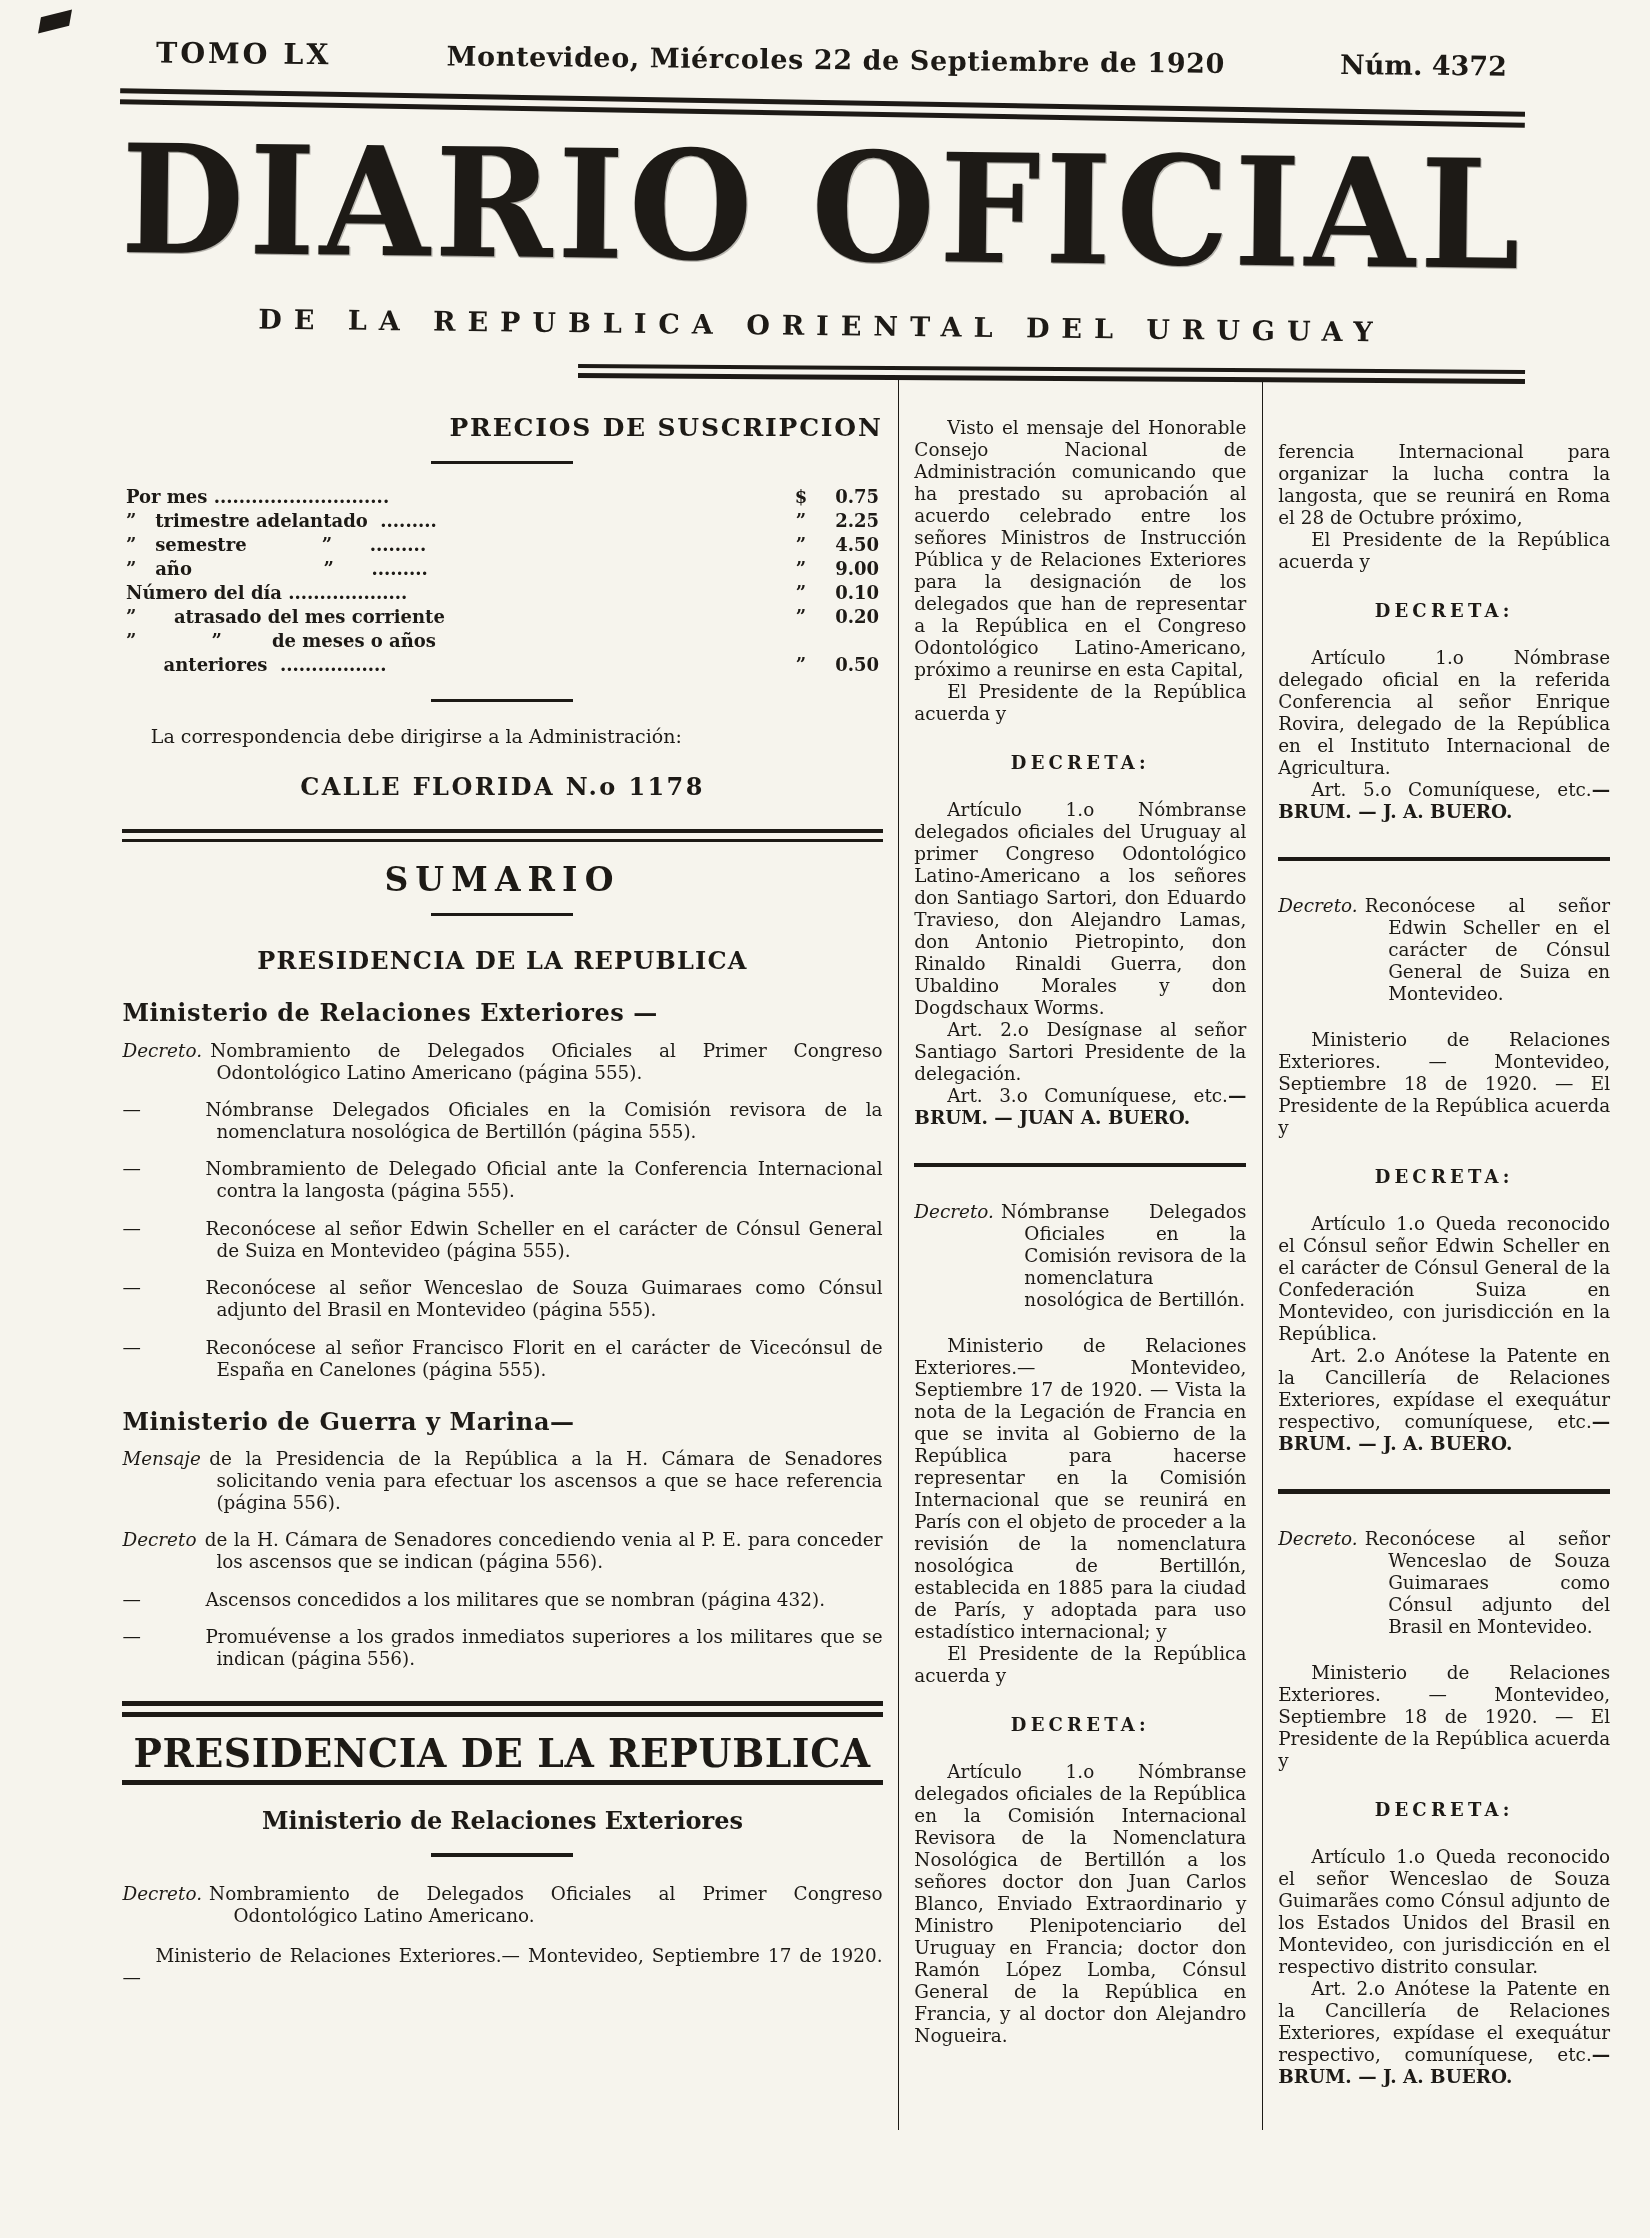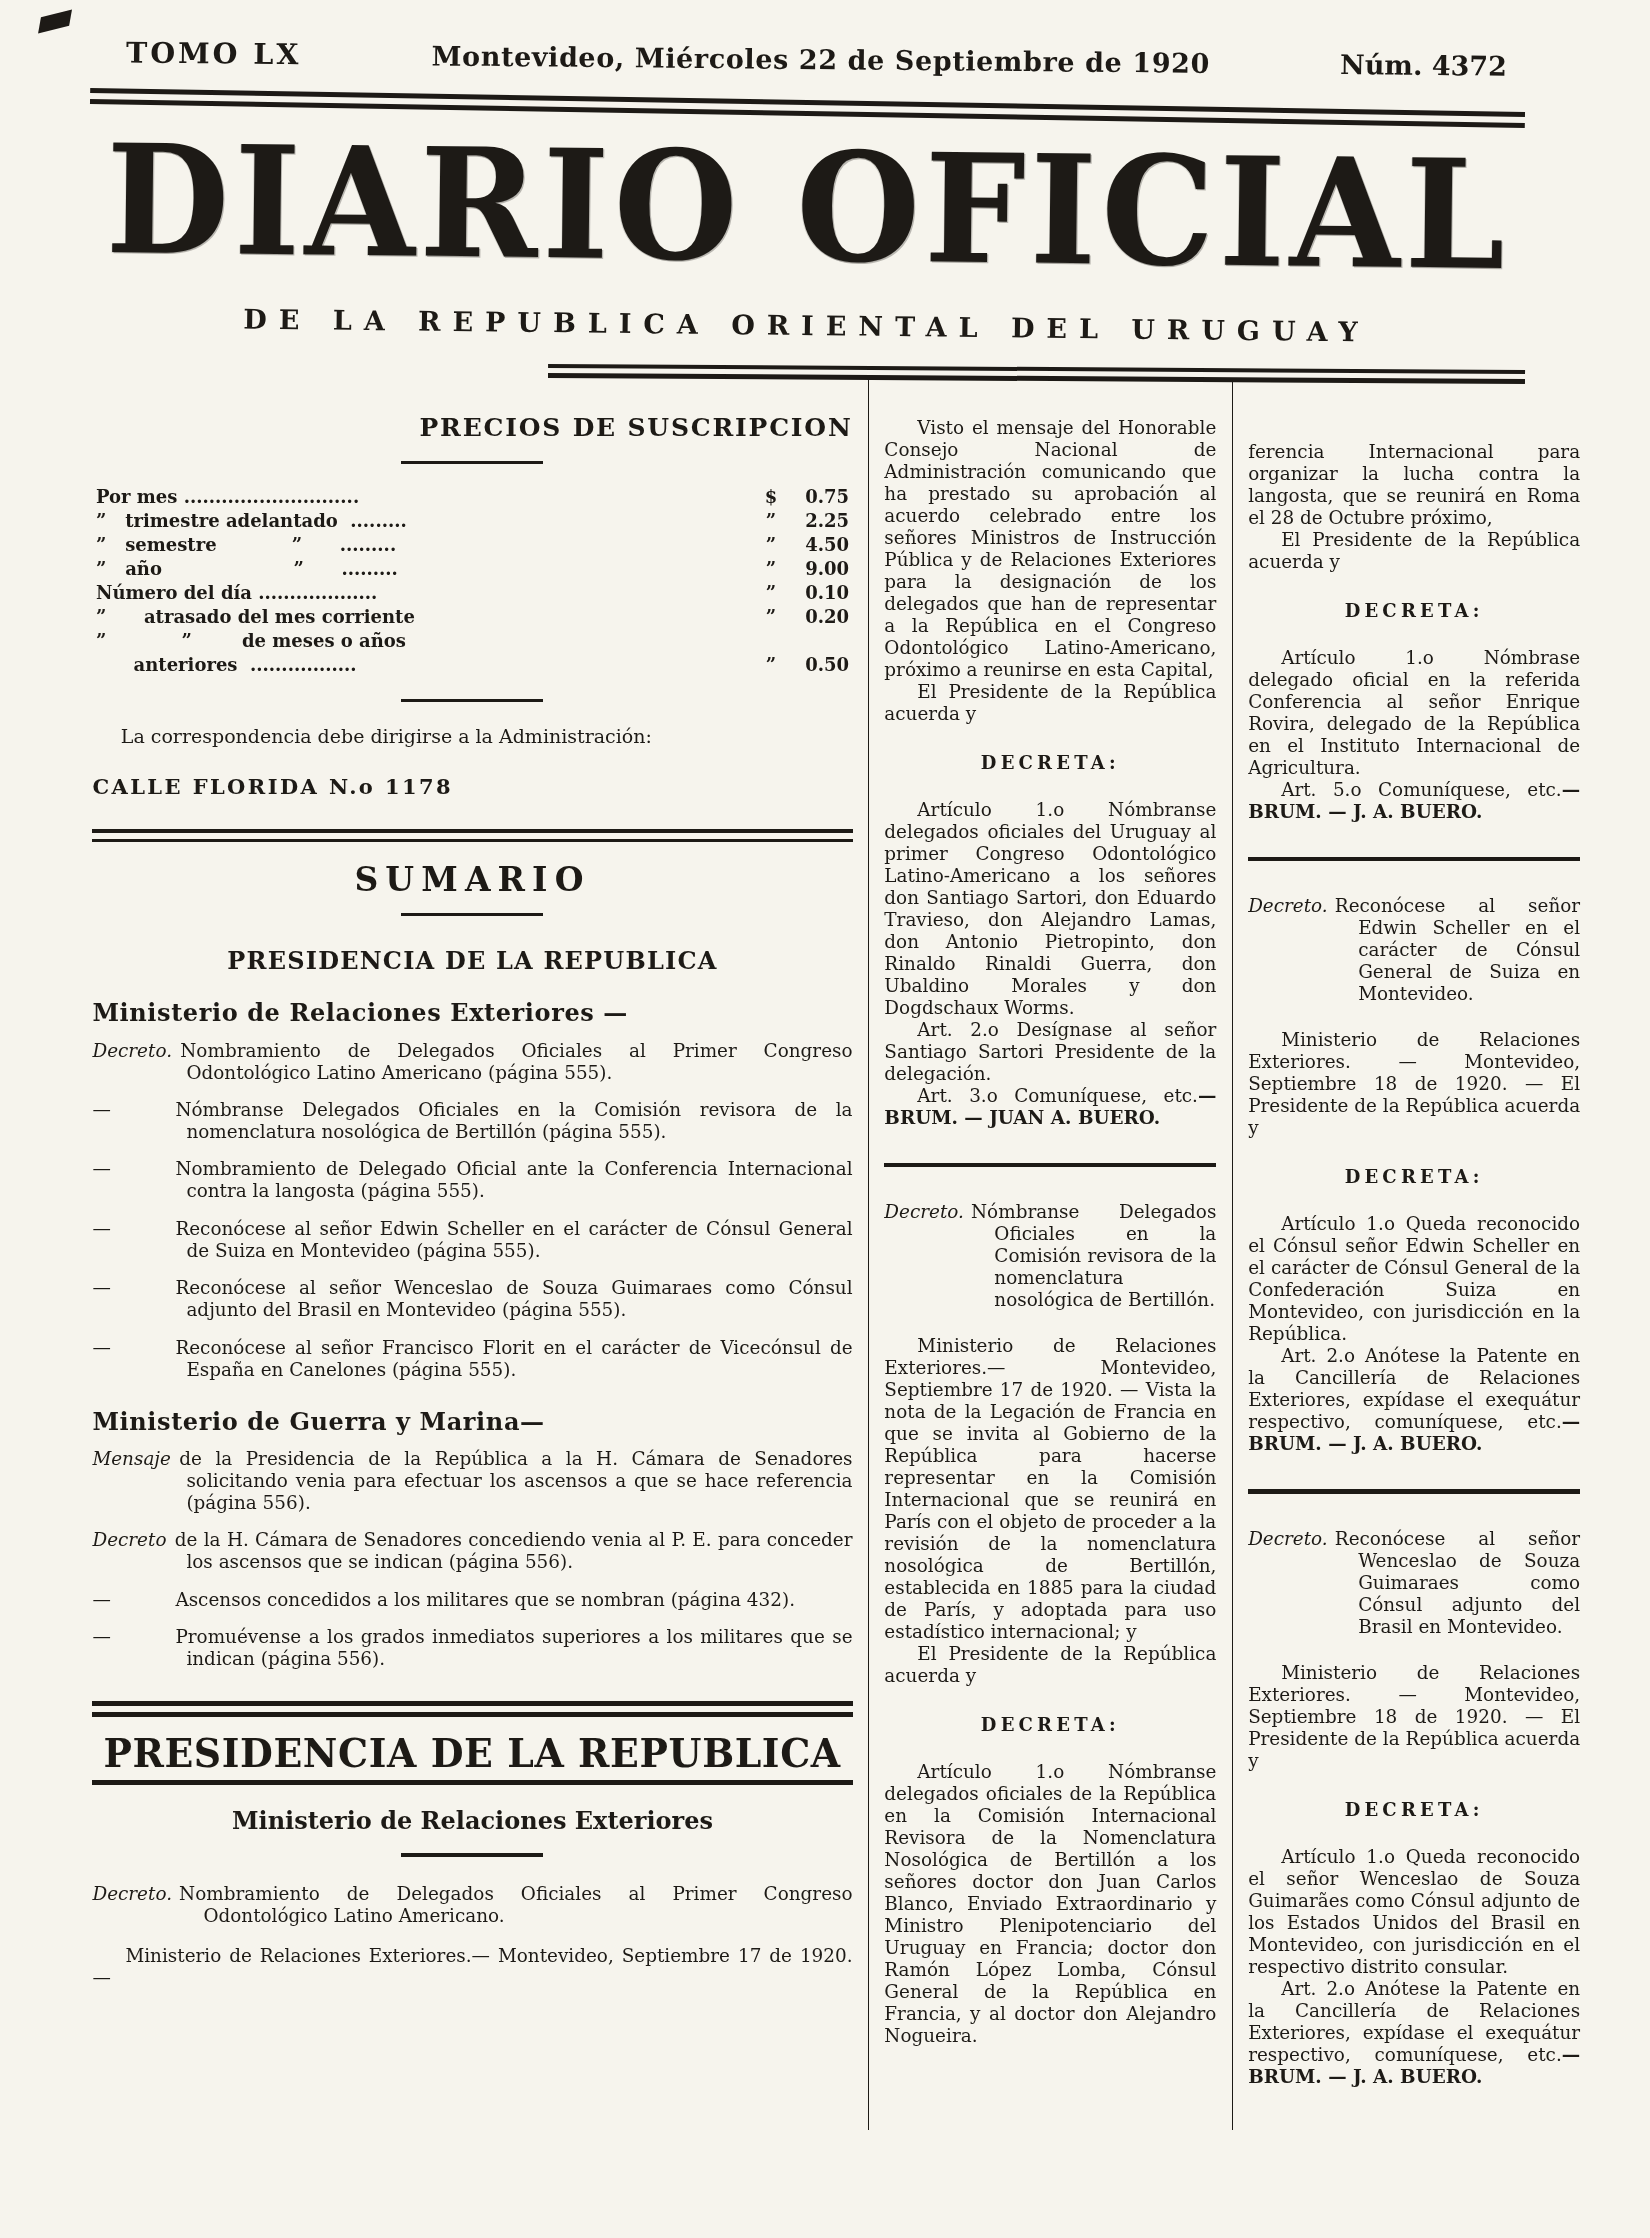--- a/index.html
+++ b/index.html
@@ -4,21 +4,21 @@
 <style>
   :root{ --paper:#f6f4ed; --ink:#1d1a16; }
   html,body{margin:0;padding:0;}
   body{
     width:1651px;height:2239px;overflow:hidden;position:relative;
     background:var(--paper);color:var(--ink);
     font-family:"DejaVu Serif","Liberation Serif",serif;
   }
   .page{
     position:absolute;inset:0;box-sizing:border-box;
-    padding:27px 126px 0 90px;
+    padding:27px 126px 0 120px;
     background-image:radial-gradient(rgba(30,25,18,.022) 0.6px,transparent 0.6px);
     background-size:5.3px 5.3px;
   }
   .blot{position:absolute;top:14.2px;left:39px;width:32px;height:15.4px;background:var(--ink);
     transform:rotate(-14deg) skewX(-24deg);}
   
   .topbar{display:flex;justify-content:space-between;align-items:baseline;
     font-weight:700;transform:rotate(.55deg);margin-top:15.4px;}
   .tomo{font-size:28.5px;letter-spacing:3px;margin-left:36px;}
   .dateline{font-size:27px;letter-spacing:0.6px;}
@@ -44,21 +44,21 @@
   .col-right{padding-right:2.4px;padding-top:62px;}
   
   .precios-h{text-align:right;font-size:25px;letter-spacing:1.8px;margin:13px 0 0;font-weight:700;}
   .srule{width:142px;height:3.6px;background:var(--ink);margin:21.3px auto;}
   .ptable{font-weight:700;font-size:18px;line-height:24px;margin:0 3.6px;}
   .prow{display:flex;}
   .prow .c1{flex:1;white-space:pre;overflow:hidden;}
   .prow .c2{width:32px;text-align:center;}
   .prow .c3{width:62px;text-align:right;}
   .corresp{font-size:19px;line-height:24px;margin:15.4px 2.4px 0;text-indent:26px;}
-  .calle{font-weight:700;font-size:21px;letter-spacing:2.4px;margin:28.5px 0 0;}
+  .calle{text-align:center;font-weight:700;font-size:24px;letter-spacing:2.4px;margin:28.5px 0 0;}
   .drule{margin-top:31px;}
   .drule .bar{height:3.6px;background:var(--ink);margin-bottom:6px;}
   .drule.big .bar{height:4.7px;}
   .sumario-h{text-align:center;font-size:33px;letter-spacing:7.1px;margin:27px 0 0;font-weight:700;}
   .sum-sec{text-align:center;font-size:24px;letter-spacing:1.2px;margin:34px 0 0;font-weight:700;}
   .sum-min{font-size:24px;font-weight:700;margin:30px 0 4.7px;letter-spacing:0.6px;}
   .sum-item{margin:15.4px 0;padding-left:94px;text-indent:-94px;}
   .b-it > .lead{font-style:italic;margin-right:8.3px;}
   .b-dash > .lead{display:inline-block;width:83px;text-indent:0;}
   .pres-big{font-size:39px;text-align:center;font-weight:700;margin:25px 0 16.6px;

